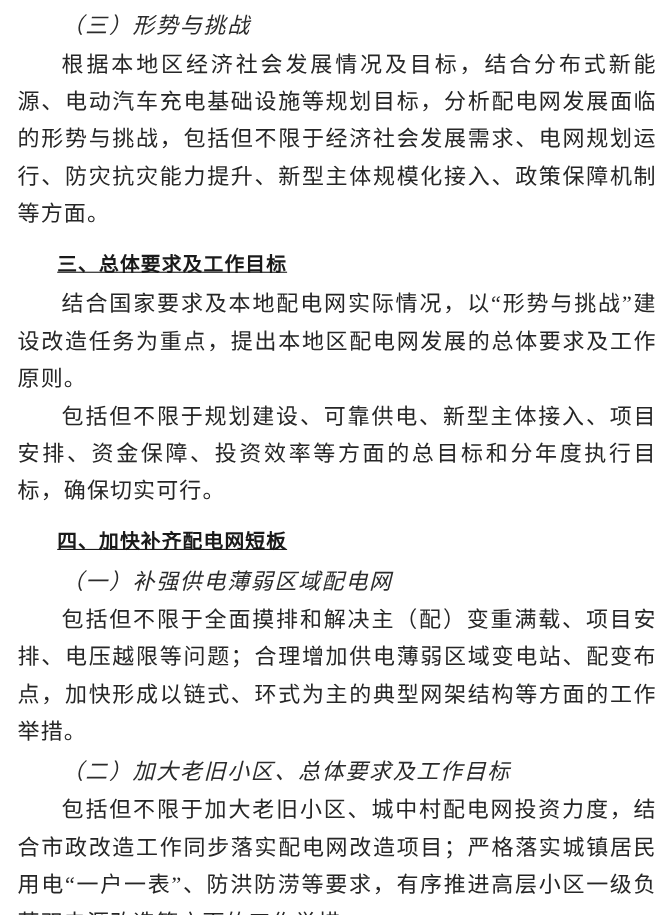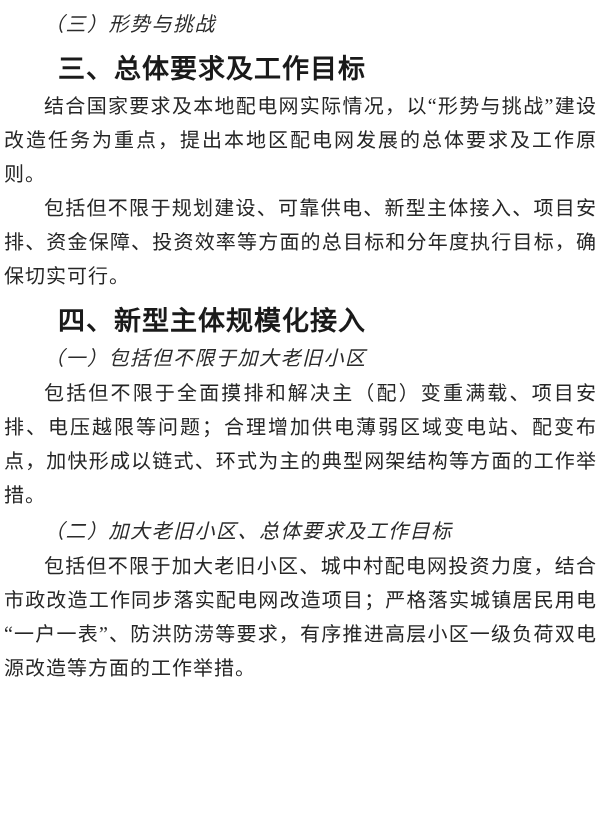--- a/index.html
+++ b/index.html
@@ -9,21 +9,21 @@
   }
   body {
     width: 601px;
     height: 832px;
     overflow: hidden;
   }
   .page {
     box-sizing: border-box;
     width: 601px;
     height: 832px;
-    padding: 5px 4px 0 4px;
+    padding: 5px 4px 0 16px;
     background: #ffffff;
     font-family: "Liberation Serif", "DejaVu Serif", serif;
     font-size: 20px;
     line-height: 34px;
     color: #262626;
   }
   .para {
     margin: 0;
     text-indent: 2em;
     text-align: justify;
@@ -36,31 +36,33 @@
     font-weight: 400;
     letter-spacing: 1.5px;
     color: #2b2b2b;
   }
   .h-bold {
     margin: 11px 0 3px 0;
     text-indent: 2em;
     font-family: "Liberation Sans", "DejaVu Sans", sans-serif;
     font-style: normal;
     font-weight: 700;
-    font-size: 27px;
+    font-size: 18px;
     letter-spacing: 1px;
     color: #1a1a1a;
+    text-decoration: underline;
   }
 </style>
 </head>
 <body>
 
 <div class="page">
   <div class="h-kai">（三）形势与挑战</div>
+  <p class="para">根据本地区经济社会发展情况及目标，结合分布式新能源、电动汽车充电基础设施等规划目标，分析配电网发展面临的形势与挑战，包括但不限于经济社会发展需求、电网规划运行、防灾抗灾能力提升、新型主体规模化接入、政策保障机制等方面。</p>
   <div class="h-bold">三、总体要求及工作目标</div>
   <p class="para">结合国家要求及本地配电网实际情况，以“形势与挑战”建设改造任务为重点，提出本地区配电网发展的总体要求及工作原则。</p>
   <p class="para">包括但不限于规划建设、可靠供电、新型主体接入、项目安排、资金保障、投资效率等方面的总目标和分年度执行目标，确保切实可行。</p>
-  <div class="h-bold">四、新型主体规模化接入</div>
-  <div class="h-kai">（一）包括但不限于加大老旧小区</div>
+  <div class="h-bold">四、加快补齐配电网短板</div>
+  <div class="h-kai">（一）补强供电薄弱区域配电网</div>
   <p class="para">包括但不限于全面摸排和解决主（配）变重满载、项目安排、电压越限等问题；合理增加供电薄弱区域变电站、配变布点，加快形成以链式、环式为主的典型网架结构等方面的工作举措。</p>
   <div class="h-kai">（二）加大老旧小区、总体要求及工作目标</div>
   <p class="para">包括但不限于加大老旧小区、城中村配电网投资力度，结合市政改造工作同步落实配电网改造项目；严格落实城镇居民用电“一户一表”、防洪防涝等要求，有序推进高层小区一级负荷双电源改造等方面的工作举措。</p>
 </div>
 
 </body></html>

